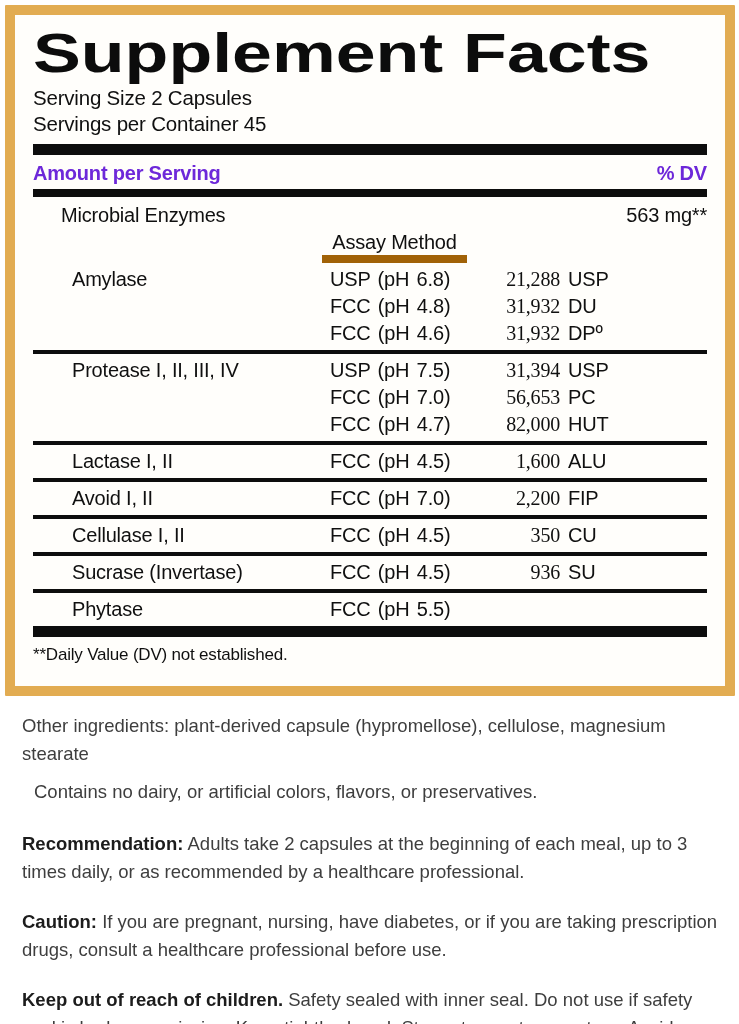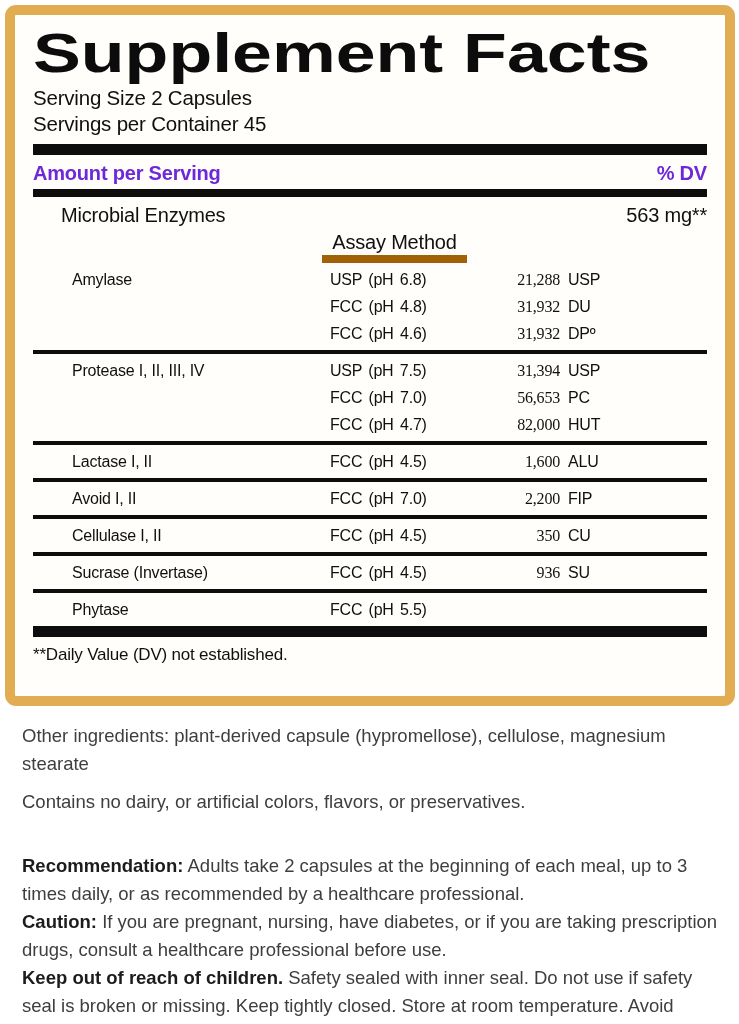--- a/index.html
+++ b/index.html
@@ -8,23 +8,23 @@
     width:739px; height:1024px; overflow:hidden;
     font-family:"Liberation Sans", sans-serif;
     -webkit-font-smoothing:antialiased;
   }
   .page { width:739px; height:1024px; background:#fff; }
 
   
   .panel {
     margin:5px 4px 0 5px;
     border:10px solid #E2AC52;
-    border-radius:11px;
+    border-radius:1px;
     background:#FFFEFB;
-    padding:8px 18px 28px 18px;
+    padding:8px 18px 18px 18px;
     color:#101010;
     letter-spacing:-0.2px;
   }
   .panel-title {
     display:inline-block;
     font-size:56px; font-weight:bold; line-height:60px;
     white-space:nowrap;
     transform:scaleX(1.28); transform-origin:left center;
     letter-spacing:0;
     margin-bottom:2px;
@@ -50,41 +50,41 @@
   }
   .assay-header {
     font-size:20px; line-height:24px;
     margin-left:289px;
     display:inline-block; min-width:145px; text-align:center;
     border-bottom:8px solid #a16207;
     padding-bottom:1px; margin-bottom:3px;
   }
   .erow {
     display:grid; grid-template-columns:297px 140px 1fr;
-    font-size:16px; line-height:27px;
+    font-size:20px; line-height:27px;
   }
   .erow .name  { padding-left:39px; }
   .erow .method{ word-spacing:2px; }
   .erow .value { display:flex; }
   .erow .num   { display:inline-block; width:90px; text-align:right;font-family:Liberation Serif, serif; }
   .erow .unit  { margin-left:8px; }
   .footnote { font-size:17px; line-height:26px; margin-top:2px; }
 
   
   .info {
     margin-top:16px;
     padding:0 8px 0 22px;
     color:#3e3e3e;
     font-size:18.5px; line-height:28px;
     letter-spacing:0;
   }
   .info p { margin:0; }
-  .info .gap-sm { margin-top:10px; }
-  .info .gap-lg { margin-top:36px; }
-  .info .gap-md { }
+  .info .gap-sm { margin-top:10px;margin-left:12px; }
+  .info .gap-lg { margin-top:24px; }
+  .info .gap-md { margin-top:22px; }
   .info b { color:#1c1c1c; }
 </style>
 </head>
 <body>
 
 <div class="page">
 
   <div class="panel">
     <div class="panel-title">Supplement Facts</div>
 

